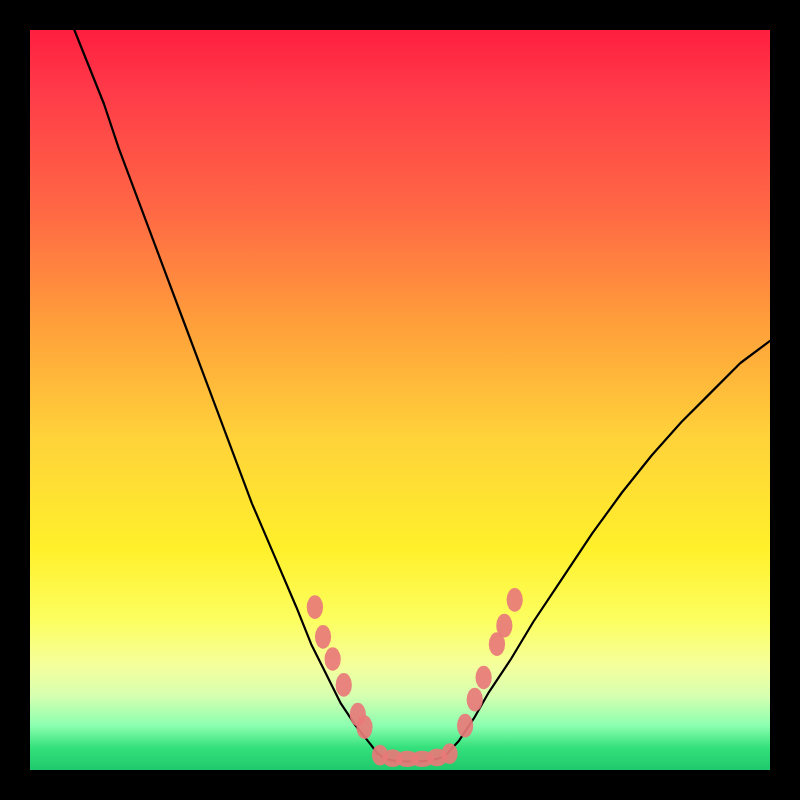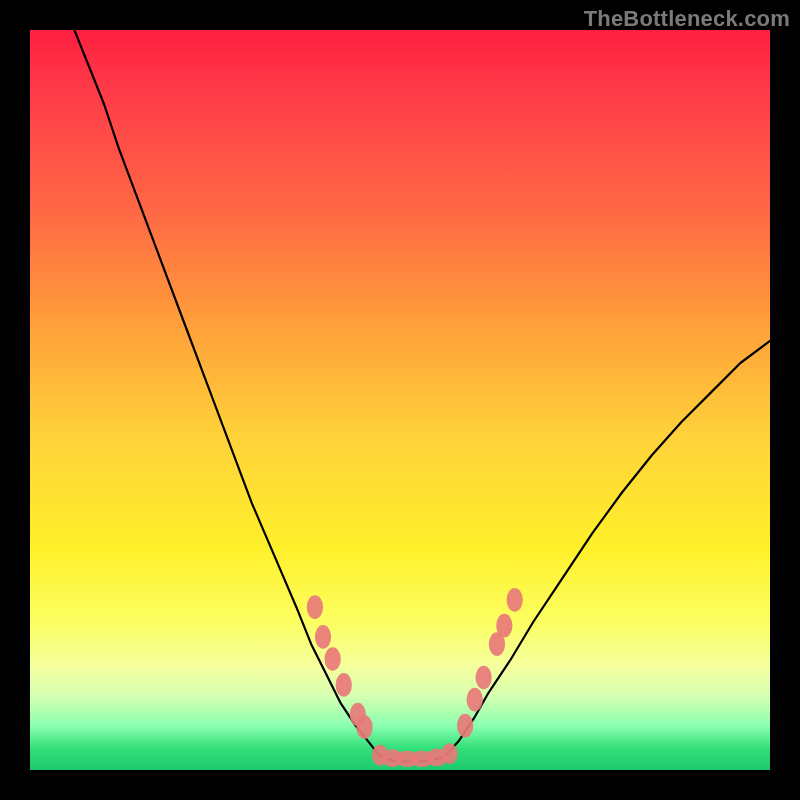--- a/index.html
+++ b/index.html
@@ -82,14 +82,13 @@
           <ellipse cx="419.58" cy="723.72" rx="8.14" ry="10.36" fill="#e87a7a" fill-opacity="0.92"></ellipse>
           <ellipse cx="435.12" cy="695.60" rx="8.14" ry="11.84" fill="#e87a7a" fill-opacity="0.92"></ellipse>
           <ellipse cx="444.74" cy="669.70" rx="8.14" ry="11.84" fill="#e87a7a" fill-opacity="0.92"></ellipse>
           <ellipse cx="453.62" cy="647.50" rx="8.14" ry="11.84" fill="#e87a7a" fill-opacity="0.92"></ellipse>
           <ellipse cx="466.94" cy="614.20" rx="8.14" ry="11.84" fill="#e87a7a" fill-opacity="0.92"></ellipse>
           <ellipse cx="474.34" cy="595.70" rx="8.14" ry="11.84" fill="#e87a7a" fill-opacity="0.92"></ellipse>
           <ellipse cx="484.70" cy="569.80" rx="8.14" ry="11.84" fill="#e87a7a" fill-opacity="0.92"></ellipse>
         </g>
     </svg>
   </div>
-  <div class="watermark">TheBottleneck.com</div>
 </div>
 
 </body></html>

